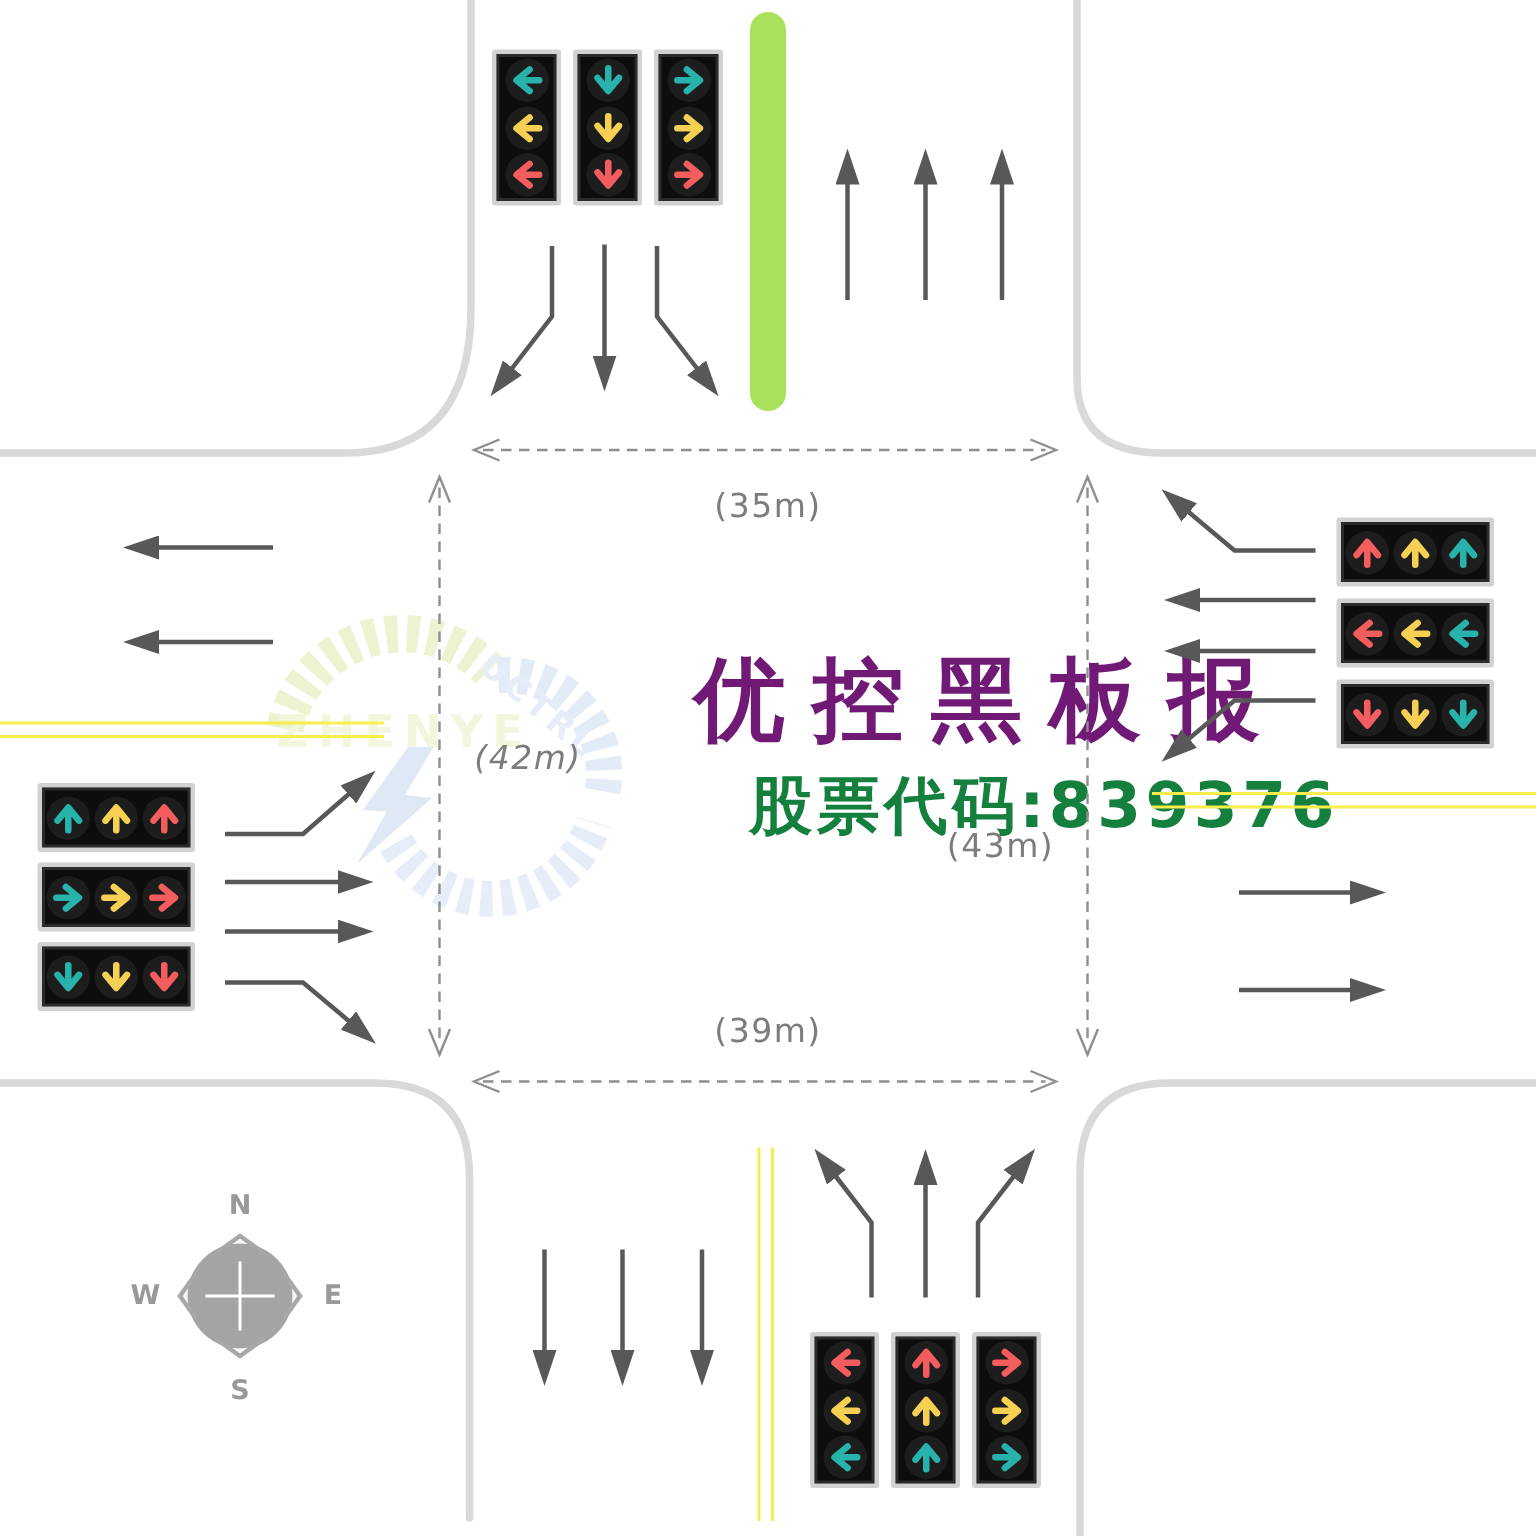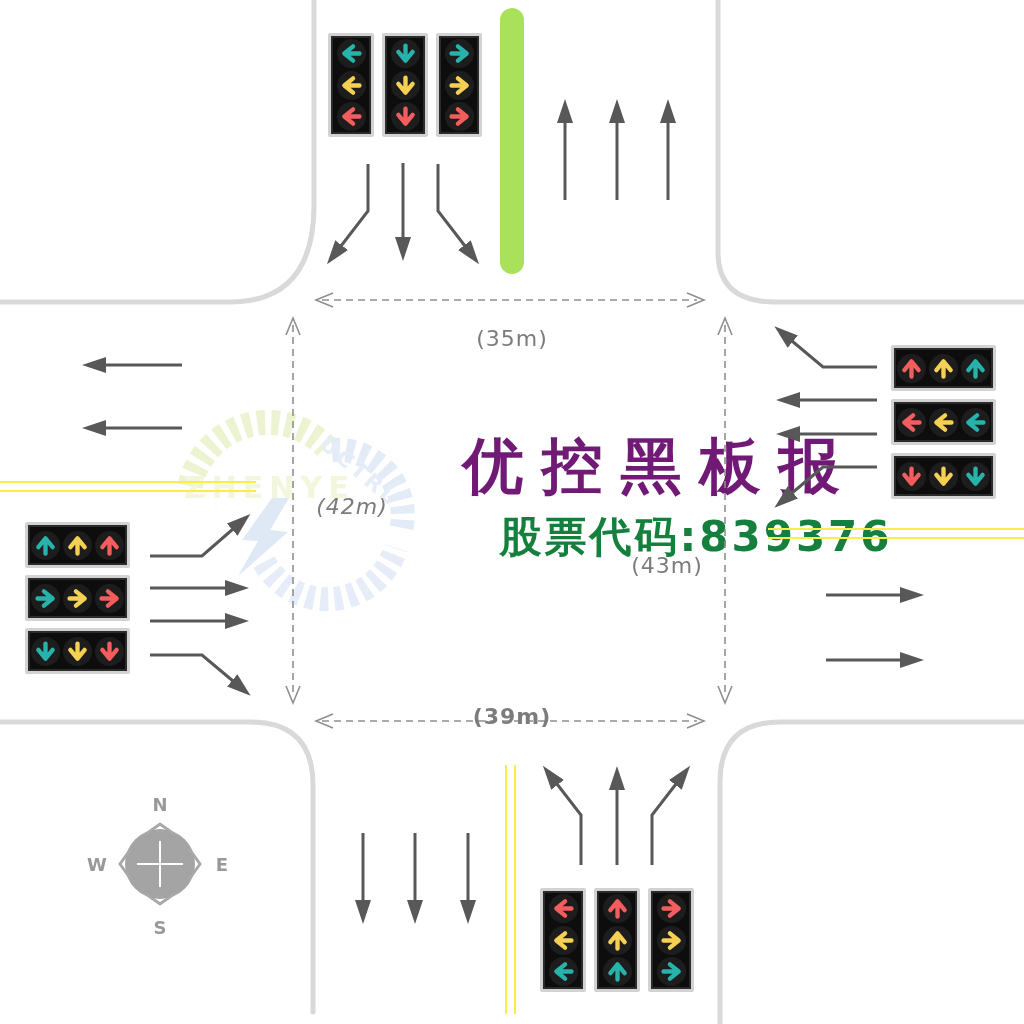--- a/index.html
+++ b/index.html
@@ -22,21 +22,21 @@
   .signal-panel.vertical{width:40px;height:98px;flex-direction:column;}
   .signal-panel.horizontal{width:99px;height:40px;flex-direction:row;}
   .signal-cell{width:29px;height:29px;border-radius:50%;background:#1d1d1d;
                display:flex;align-items:center;justify-content:center;}
   .signal-cell svg{display:block;}
   .dim-label{position:absolute;transform:translate(-50%,-50%);font-size:22px;color:#7c7c7c;
              letter-spacing:1px;z-index:5;white-space:nowrap;}
   #lbl-north{left:512px;top:338px;}
   #lbl-west{left:352px;top:506px;font-style:italic;}
   #lbl-east{left:667px;top:517px;margin-top:48px;}
-  #lbl-south{left:512px;top:716px;font-weight:bold;}
+  #lbl-south{left:512px;top:688px;}
   .compass-letter{position:absolute;transform:translate(-50%,-50%);font-size:18px;font-weight:bold;
                   color:#999;z-index:5;}
   #cl-n{left:160px;top:804px;}
   #cl-s{left:160px;top:927px;}
   #cl-w{left:97px;top:864px;}
   #cl-e{left:222px;top:864px;}
 </style>
 </head>
 <body>
 

